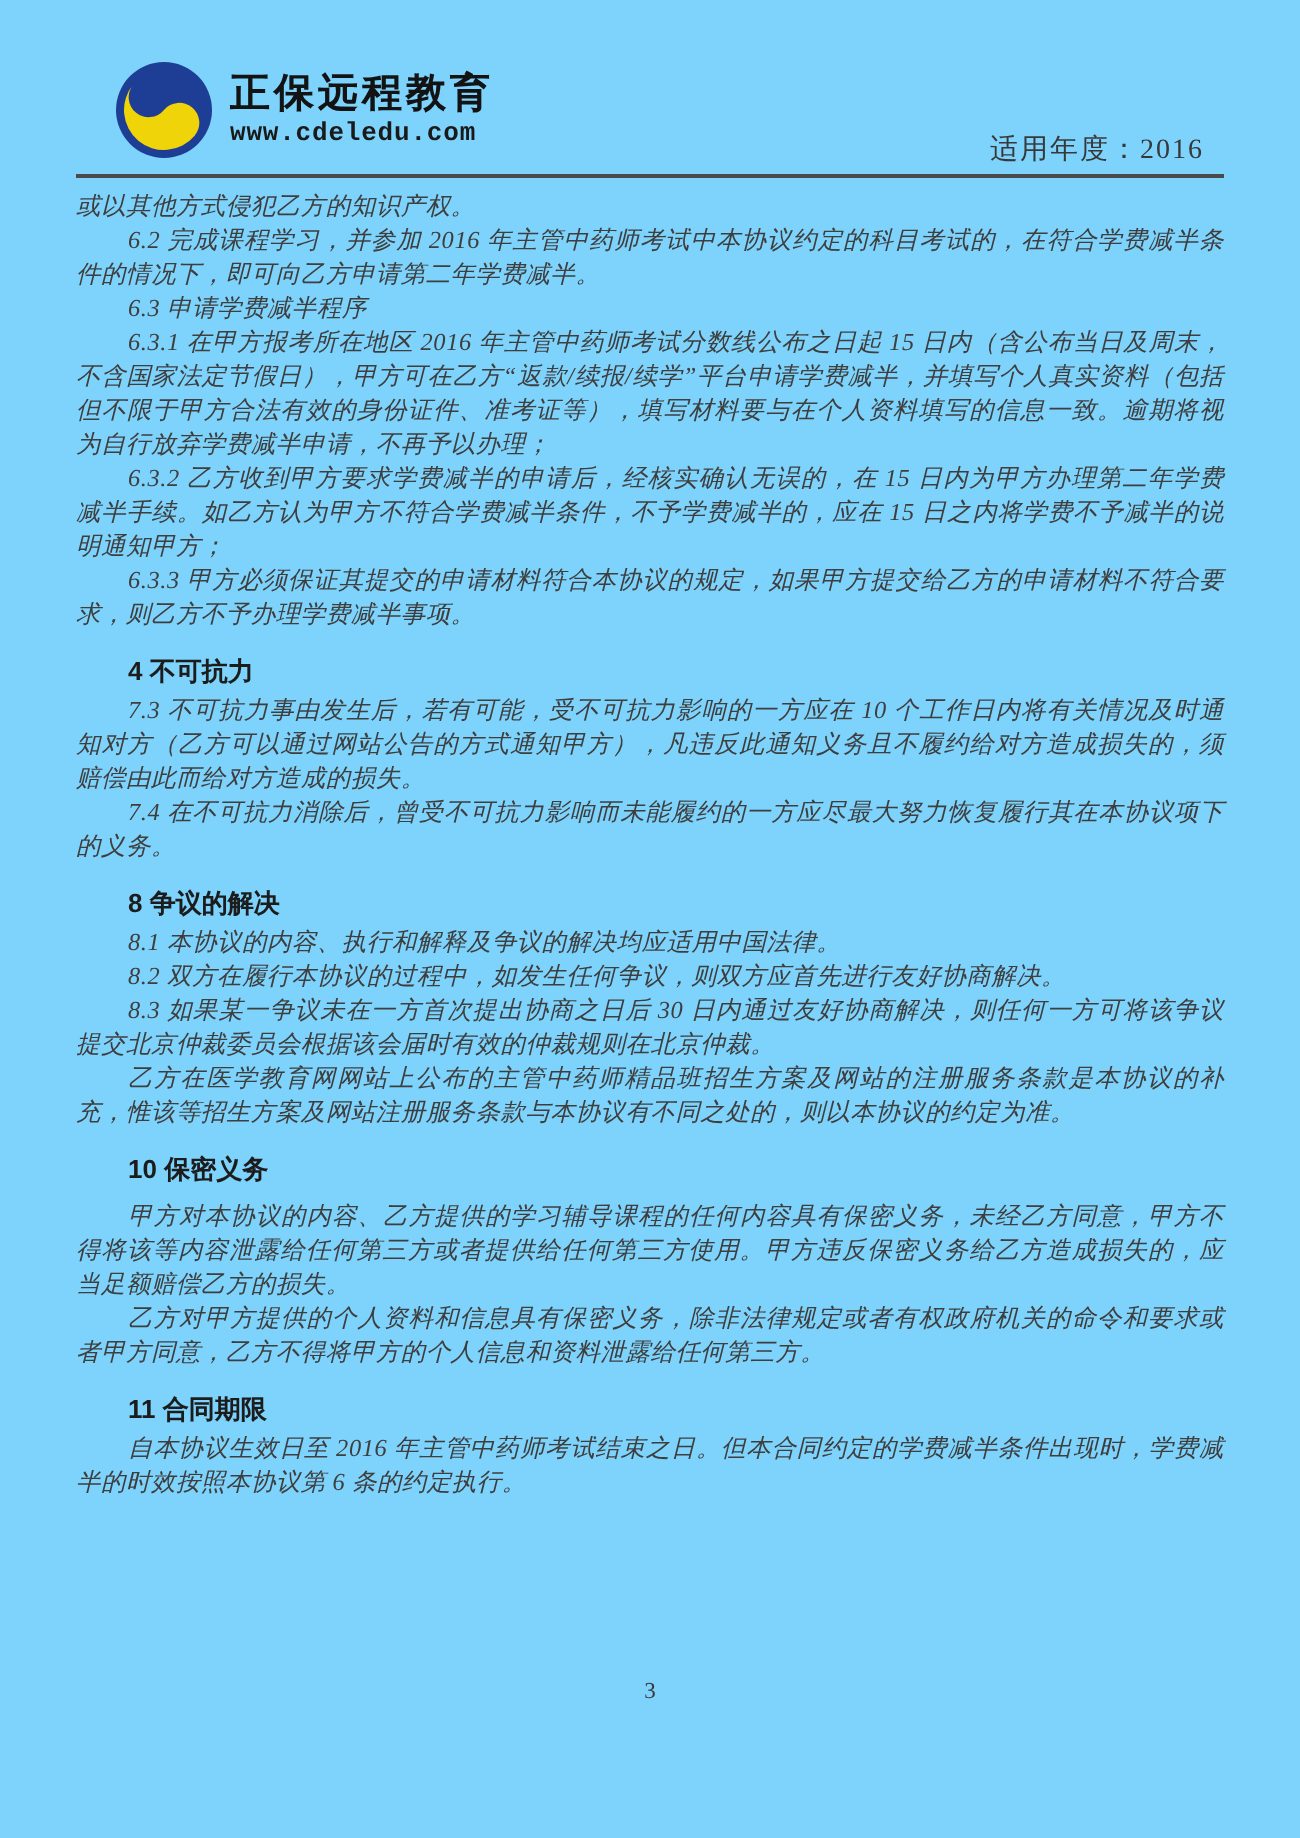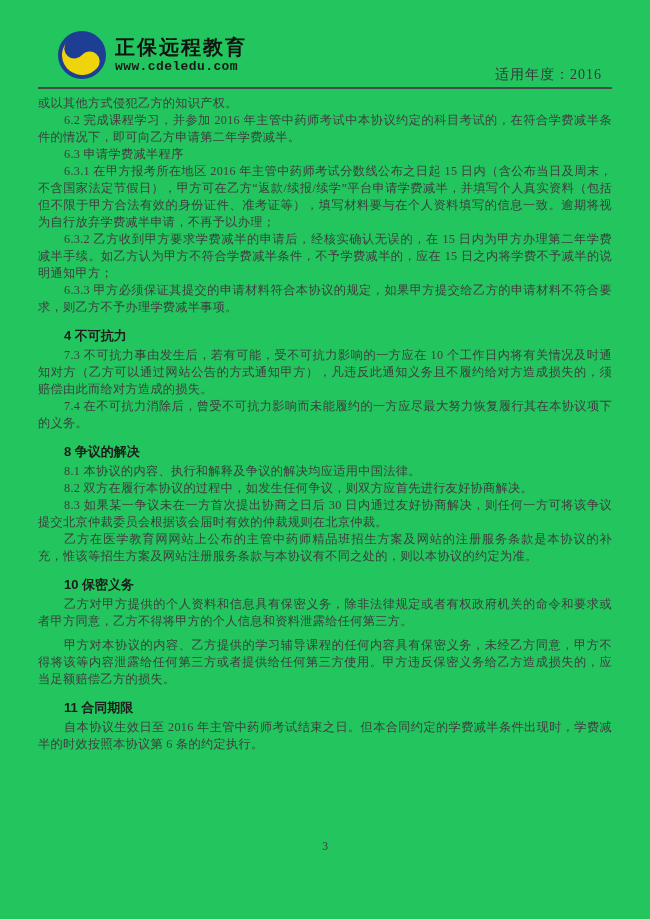--- a/index.html
+++ b/index.html
@@ -4,21 +4,21 @@
 <style>
   html, body {
     margin: 0;
     padding: 0;
     background: #ffffff;
   }
   .page {
     position: relative;
     width: 650px;
     height: 919px;
-    background: #22c55e;
+    background: #7dd3fc;
     font-family: "Liberation Serif", "DejaVu Serif", serif;
     color: #3e3e3e;
     overflow: hidden;
   }
   
   .header {
     position: absolute;
     top: 0;
     left: 38px;
     right: 38px;
@@ -71,20 +71,21 @@
     right: 38px;
   }
   .doc-body p.para {
     margin: 0;
     font-size: 12.2px;
     line-height: 17px;
     letter-spacing: 0.3px;
     text-align: justify;
     text-indent: 26px;
     color: #3e3e3e;
+    font-style: italic;
   }
   .doc-body p.opening { text-indent: 0; }
   .doc-body p.gap { margin-top: 7px; }
   .doc-body h2.heading {
     margin: 11px 0 3px 0;
     font-family: "Liberation Sans", "DejaVu Sans", sans-serif;
     font-weight: 700;
     font-size: 13px;
     line-height: 17px;
     text-indent: 26px;
@@ -135,22 +136,22 @@
       <p class="para">6.3.3 甲方必须保证其提交的申请材料符合本协议的规定，如果甲方提交给乙方的申请材料不符合要求，则乙方不予办理学费减半事项。</p>
       <h2 class="heading">4 不可抗力</h2>
       <p class="para">7.3 不可抗力事由发生后，若有可能，受不可抗力影响的一方应在 10 个工作日内将有关情况及时通知对方（乙方可以通过网站公告的方式通知甲方），凡违反此通知义务且不履约给对方造成损失的，须赔偿由此而给对方造成的损失。</p>
       <p class="para">7.4 在不可抗力消除后，曾受不可抗力影响而未能履约的一方应尽最大努力恢复履行其在本协议项下的义务。</p>
       <h2 class="heading">8 争议的解决</h2>
       <p class="para">8.1 本协议的内容、执行和解释及争议的解决均应适用中国法律。</p>
       <p class="para">8.2 双方在履行本协议的过程中，如发生任何争议，则双方应首先进行友好协商解决。</p>
       <p class="para">8.3 如果某一争议未在一方首次提出协商之日后 30 日内通过友好协商解决，则任何一方可将该争议提交北京仲裁委员会根据该会届时有效的仲裁规则在北京仲裁。</p>
       <p class="para">乙方在医学教育网网站上公布的主管中药师精品班招生方案及网站的注册服务条款是本协议的补充，惟该等招生方案及网站注册服务条款与本协议有不同之处的，则以本协议的约定为准。</p>
       <h2 class="heading">10 保密义务</h2>
+      <p class="para gap">甲方对本协议的内容、乙方提供的学习辅导课程的任何内容具有保密义务，未经乙方同意，甲方不得将该等内容泄露给任何第三方或者提供给任何第三方使用。甲方违反保密义务给乙方造成损失的，应当足额赔偿乙方的损失。</p>
       <p class="para">乙方对甲方提供的个人资料和信息具有保密义务，除非法律规定或者有权政府机关的命令和要求或者甲方同意，乙方不得将甲方的个人信息和资料泄露给任何第三方。</p>
-      <p class="para gap">甲方对本协议的内容、乙方提供的学习辅导课程的任何内容具有保密义务，未经乙方同意，甲方不得将该等内容泄露给任何第三方或者提供给任何第三方使用。甲方违反保密义务给乙方造成损失的，应当足额赔偿乙方的损失。</p>
       <h2 class="heading">11 合同期限</h2>
       <p class="para">自本协议生效日至 2016 年主管中药师考试结束之日。但本合同约定的学费减半条件出现时，学费减半的时效按照本协议第 6 条的约定执行。</p>
     </main>
 
   <footer class="footer">
     <span>3</span>
   </footer>
 
 </div>
 

